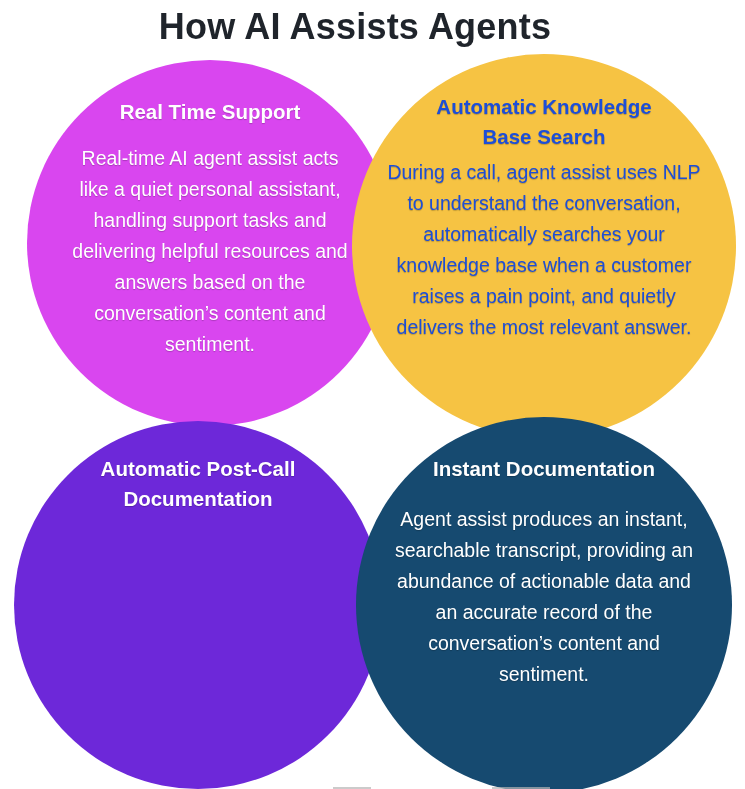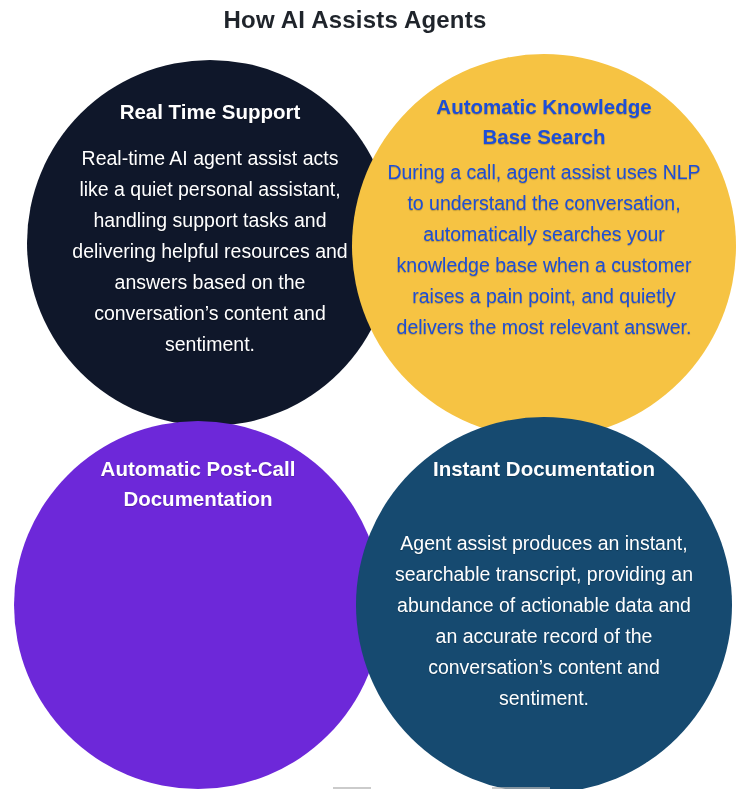--- a/index.html
+++ b/index.html
@@ -8,21 +8,21 @@
     background: #ffffff;
     overflow: hidden;
     font-family: "Liberation Sans", "DejaVu Sans", sans-serif;
   }
   .stage { position: relative; width: 745px; height: 789px; }
 
   .page-title {
     position: absolute;
     top: 6px; left: 0; width: 710px;
     text-align: center;
-    font-size: 24px;
+    font-size: 36px;
     font-weight: 700;
     color: #1f242b;
     letter-spacing: 0.2px;
   }
 
   .circle {
     position: absolute;
     border-radius: 50%;
     color: #ffffff;
     display: flex;
@@ -53,40 +53,40 @@
   .c-yellow p  { max-width: 318px; }
 
   
   .c-orange { left: 14px;  top: 421px; width: 368px; height: 368px; z-index: 3; padding-top: 33px; }
   .c-orange h2 { max-width: 245px; margin-bottom: 11px; }
   .c-orange p  { max-width: 288px; }
 
   
   .c-navy   { left: 356px; top: 417px; width: 376px; height: 376px; z-index: 4; padding-top: 37px; }
   .c-navy h2 { margin-bottom: 20px; }
-  .c-navy p  { max-width: 302px; margin-top: 24px; }
+  .c-navy p  { max-width: 302px; }
 
   .edge-artifact {
     position: absolute;
     height: 2px;
     background: #b5b5b5;
     opacity: 0.7;
     z-index: 5;
   }
   .ea-1 { left: 333px; top: 787px; width: 38px; }
   .ea-2 { left: 492px; top: 787px; width: 58px; }
 </style>
 </head>
 <body>
 
 <div class="stage">
 
   <h1 class="page-title">How AI Assists Agents</h1>
 
-  <div class="circle c-blue" style="background: #0f172a; color: rgb(255, 255, 255);">
+  <div class="circle c-blue" style="background: #d946ef; color: rgb(255, 255, 255);">
     <h2>Real Time Support</h2>
     <p>Real-time AI agent assist acts like a quiet personal assistant, handling support tasks and delivering helpful resources and answers based on the conversation’s content and sentiment.</p>
   </div>
 
   <div class="circle c-yellow" style="background: rgb(246, 195, 67); color: #1d4ed8;">
     <h2>Automatic Knowledge Base Search</h2>
     <p>During a call, agent assist uses NLP to understand the conversation, automatically searches your knowledge base when a customer raises a pain point, and quietly delivers the most relevant answer.</p>
   </div>
 
   <div class="circle c-orange" style="background: #6d28d9; color: rgb(255, 255, 255);">

